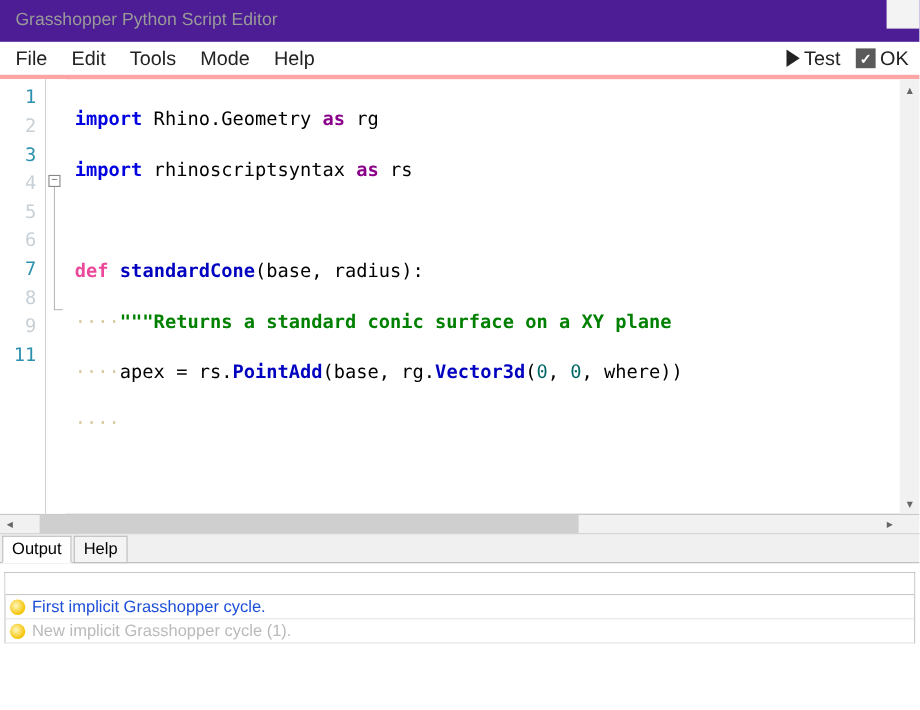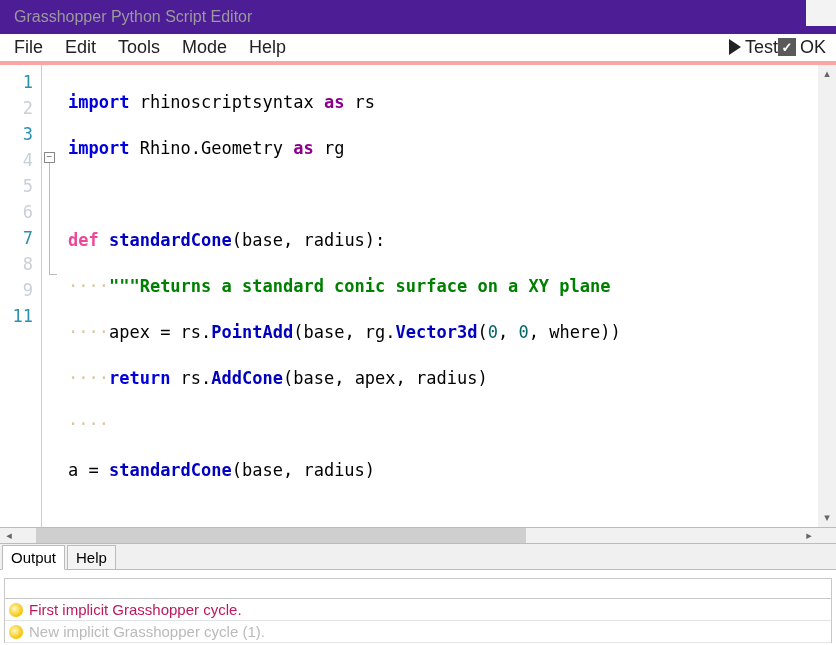--- a/index.html
+++ b/index.html
@@ -38,21 +38,21 @@
 .menubar {
   display: flex;
   align-items: center;
   height: 34px;
   padding: 0 10px 0 14px;
   font-size: 18px;
   color: #222;
   border-bottom: 4px solid #fca5a5;
 }
 .menu { margin-right: 22px; cursor: default; }
-.right-buttons { margin-left: auto; display: flex; align-items: center; }
+.right-buttons { margin-left: auto; display: flex; align-items: center; gap: 14px; }
 .btn { display: flex; align-items: center; gap: 4px; font-size: 18px; }
 .play-icon { width: 0; height: 0; border-left: 12px solid #222; border-top: 8px solid transparent; border-bottom: 8px solid transparent; }
 .check-square { width: 18px; height: 18px; background: #5a5a5a; display: flex; align-items: center; justify-content: center; color: #fff; font-size: 13px; font-weight: bold; }
 
 .editor-area {
   flex: 0 0 396px;
   display: flex;
   border-bottom: 1px solid #bbb;
   position: relative;
 }
@@ -170,21 +170,21 @@
 }
 .tab.active { border-bottom: 1px solid #fff; }
 .tab.inactive { background: #f4f4f4; }
 .output-content { flex: 1; padding: 8px 4px 2px 4px; }
 .out-table { border: 1px solid #c8c8c8; border-bottom: none; }
 .out-header { height: 20px; border-bottom: 1px solid #c8c8c8; background: #fff; }
 .out-row {
   display: flex; align-items: center; height: 22px; font-size: 15px;
   border-bottom: 1px solid #e4e4e4; padding-left: 4px; gap: 6px;
 }
-.out-row.dim1 { color: #be185d; text-align: right; }
+.out-row.dim1 { color: #1d4ed8; text-align: right; }
 .out-row.dim2 { color: #bababa; }
 .swirl { width: 14px; height: 14px; border-radius: 50%; position: relative; flex-shrink: 0; }
 .swirl.yellow { background: radial-gradient(circle at 40% 40%, #fff8c0, #f5c200 70%); }
 </style>
 </head>
 <body>
 
 <div class="titlebar">
   <span>Grasshopper Python Script Editor</span>
   <div class="close-btn">×</div>
@@ -220,29 +220,27 @@
     <div class="ln alt shade">8</div>
     <div class="ln shade">9</div>
     <div class="ln alt">11</div>
   </div>
   <div class="fold-strip">
     <div class="fold-box">−</div>
     <div class="fold-line"></div>
     <div class="fold-end"></div>
   </div>
   <div class="code">
+<div class="row"><span class="kw-import">import</span><span> Rhino.Geometry </span><span class="kw-as">as</span><span> rg</span></div>
 <div class="row"><span class="kw-import">import</span><span> rhinoscriptsyntax </span><span class="kw-as">as</span><span> rs</span></div>
-<div class="row"><span class="kw-import">import</span><span> Rhino.Geometry </span><span class="kw-as">as</span><span> rg</span></div>
 <div class="row"></div>
 <div class="row"><span class="kw-def">def</span><span> </span><span class="fn">standardCone</span><span>(base, radius):</span></div>
 <div class="row"><span class="dots">····</span><span class="str">"""Returns a standard conic surface on a XY plane</span></div>
 <div class="row"><span class="dots">····</span><span>apex = rs.</span><span class="fn">PointAdd</span><span>(base, rg.</span><span class="fn">Vector3d</span><span>(</span><span class="num">0</span><span>, </span><span class="num">0</span><span>, where))</span></div>
-<div class="row"><span class="dots">····</span><span class="kw-return">return</span><span> rs.</span><span class="fn">AddCone</span><span>(base, apex, radius)</span></div>
 <div class="row"><span class="dots">····</span></div>
-<div class="row"><span>a = </span><span class="fn">standardCone</span><span>(base, radius)</span></div>
   </div>
   <div class="vscroll">
     <div class="sarr">▴</div>
     <div style="flex:1"></div>
     <div class="sarr">▾</div>
   </div>
 </div>
 
 <div class="hscroll-row">
   <div class="harr">◂</div>

